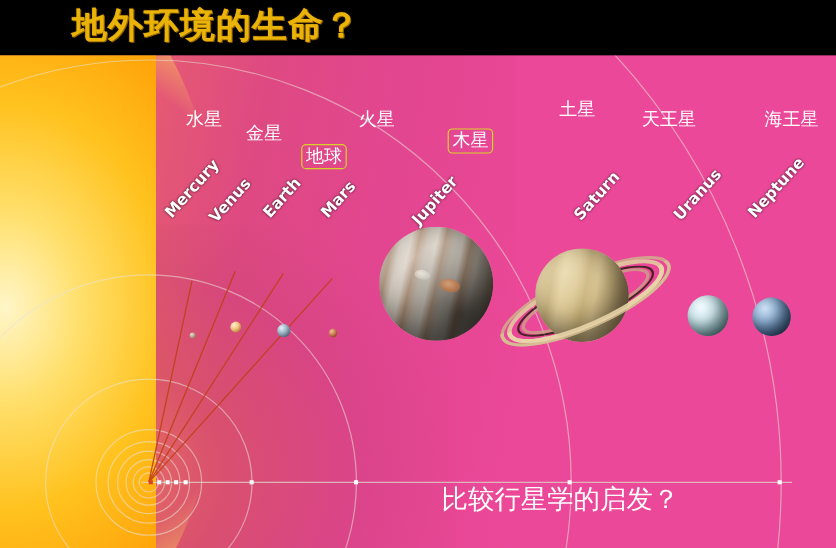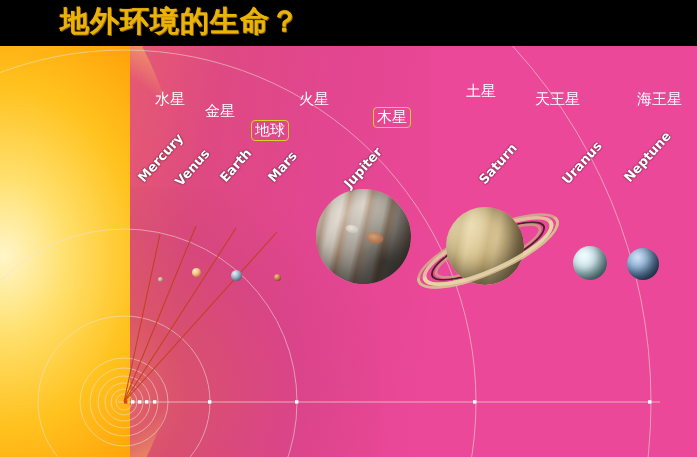--- a/index.html
+++ b/index.html
@@ -326,14 +326,15 @@
 
     <div class="en-label" style="left:146px;top:124px;">Mercury</div>
     <div class="en-label" style="left:183px;top:128px;">Venus</div>
     <div class="en-label" style="left:228px;top:124px;">Earth</div>
     <div class="en-label" style="left:276px;top:124px;">Mars</div>
     <div class="en-label" style="left:352px;top:130px;">Jupiter</div>
     <div class="en-label" style="left:487px;top:126px;">Saturn</div>
     <div class="en-label" style="left:570px;top:126px;">Uranus</div>
     <div class="en-label" style="left:632px;top:124px;">Neptune</div>
 
+    <div id="caption">比较行星学的启发？</div>
   </div>
 </div>
 
 </body></html>

